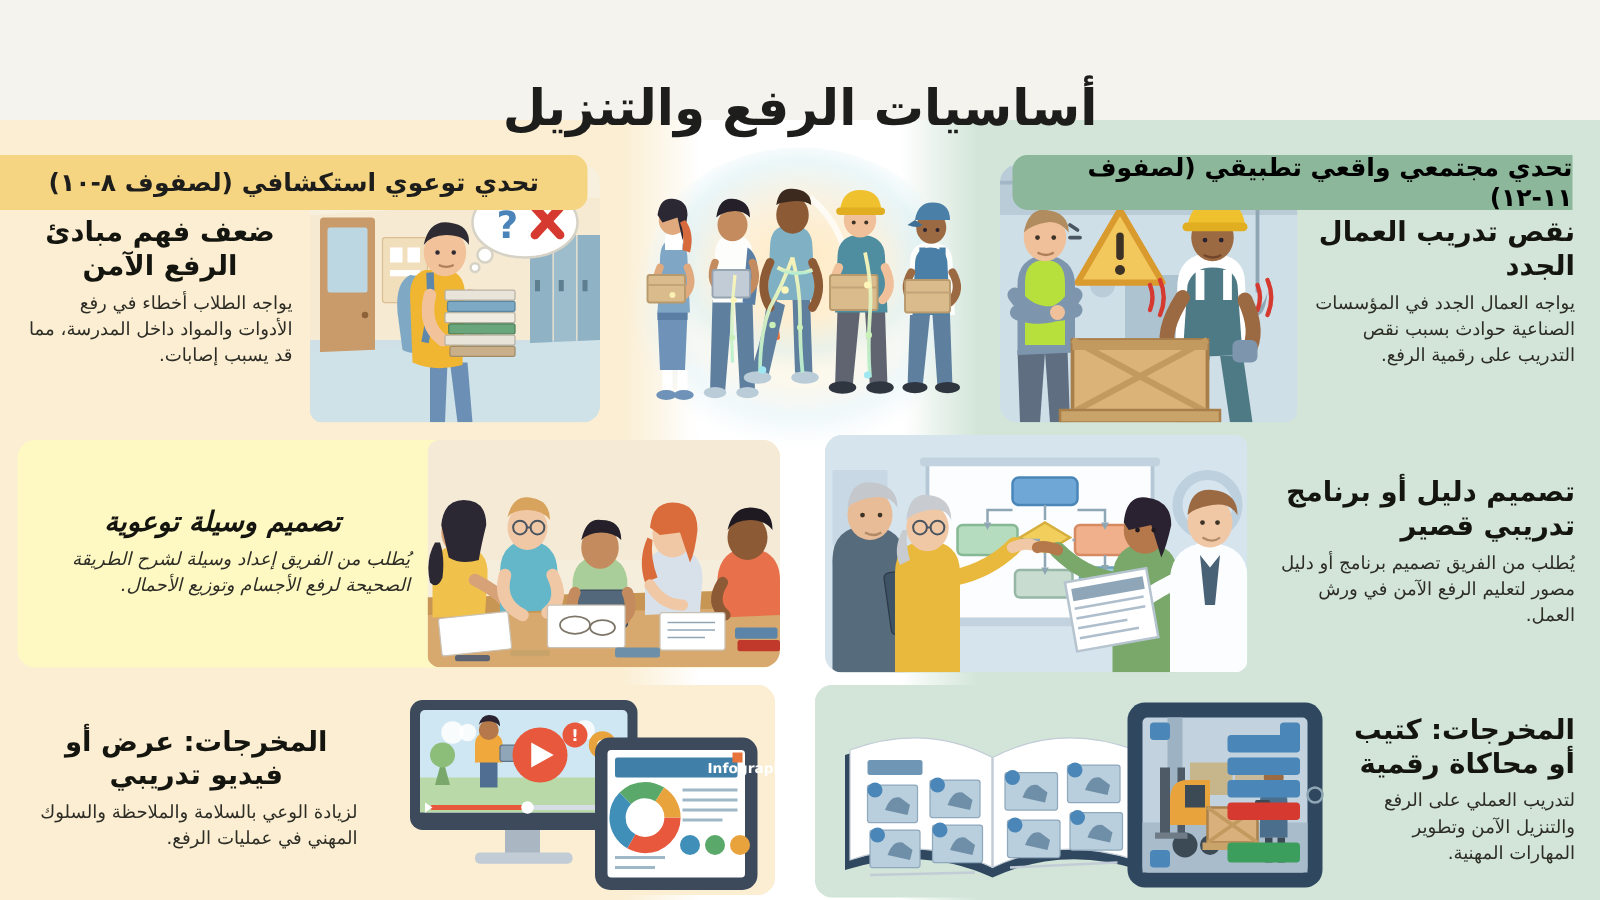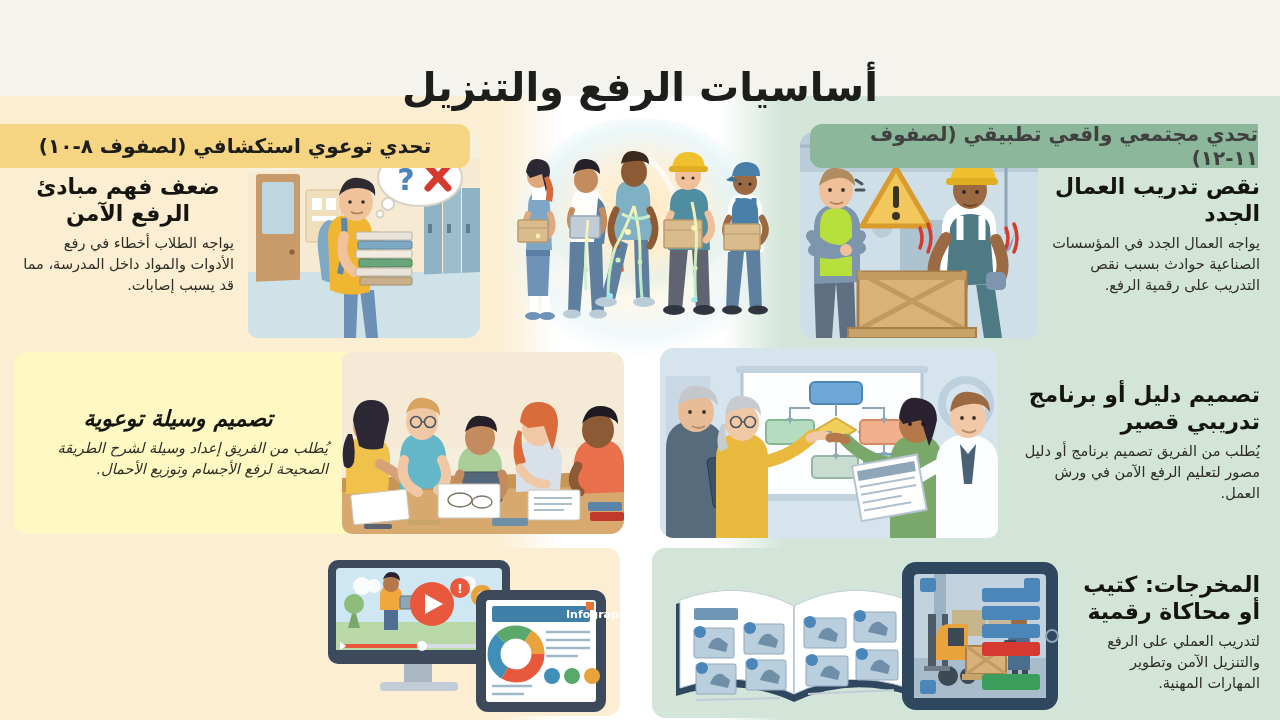--- a/index.html
+++ b/index.html
@@ -40,21 +40,21 @@
 
   
   .banner{
     position:absolute;top:96px;height:44px;z-index:12;
     display:flex;align-items:center;justify-content:center;
     font-size:20px;font-weight:bold;color:#1d1d1b;
     border-radius:10px;
     margin-top:28px;
   }
   .banner-left{left:0px;width:470px;background:#f5d581;border-radius:0 12px 12px 0;}
-  .banner-right{left:810px;width:448px;background:#8cb79a;border-radius:12px 0 0 12px;color:#404040;padding-left:48px;}
+  .banner-right{left:810px;width:448px;background:#8cb79a;border-radius:12px 0 0 12px;color:#000000;padding-left:48px;}
 
   
   .card{
     position:absolute;z-index:10;border-radius:14px;overflow:hidden;
     display:flex;align-items:stretch;
   }
   .card-art{position:relative;overflow:hidden;flex:0 0 auto;}
   .card-text{flex:1 1 auto;padding:6px 14px;display:flex;flex-direction:column;justify-content:center;}
   .card-title{font-size:22px;font-weight:bold;line-height:1.22;color:#15150f;text-align:center;margin-bottom:5px;}
   .card-body{font-size:14.5px;line-height:1.45;color:#2d2d26;text-align:right;}
@@ -310,20 +310,24 @@
             <line x1="246" y1="92" x2="290" y2="92"></line>
           <line x1="246" y1="100" x2="290" y2="100"></line>
             <line x1="246" y1="108" x2="278" y2="108"></line>
           <line x1="192" y1="138" x2="232" y2="138"></line>
             <line x1="192" y1="146" x2="224" y2="146"></line>
         </g>
         <circle cx="252" cy="128" r="8" fill="#3f8fb8"></circle>
         <circle cx="272" cy="128" r="8" fill="#5aa86a"></circle>
         <circle cx="292" cy="128" r="8" fill="#e8a33d"></circle>
       </svg>
+    </div>
+    <div class="card-text">
+      <div class="card-title">المخرجات: عرض أو فيديو تدريبي</div>
+      <div class="card-body">لزيادة الوعي بالسلامة والملاحظة والسلوك المهني في عمليات الرفع.</div>
     </div>
   </div>
 
   <div class="card card-right" id="card-r1">
     <div class="card-art">
       <svg class="art-svg" viewBox="0 0 238 206" preserveAspectRatio="xMidYMid slice">
         <rect width="238" height="206" fill="#cfdfe8"></rect>
         <rect x="0" y="0" width="238" height="40" fill="#b9ccd8"></rect>
         <g stroke="#a2b8c6" stroke-width="3" fill="none">
           <path d="M0 14 L238 14"></path>

